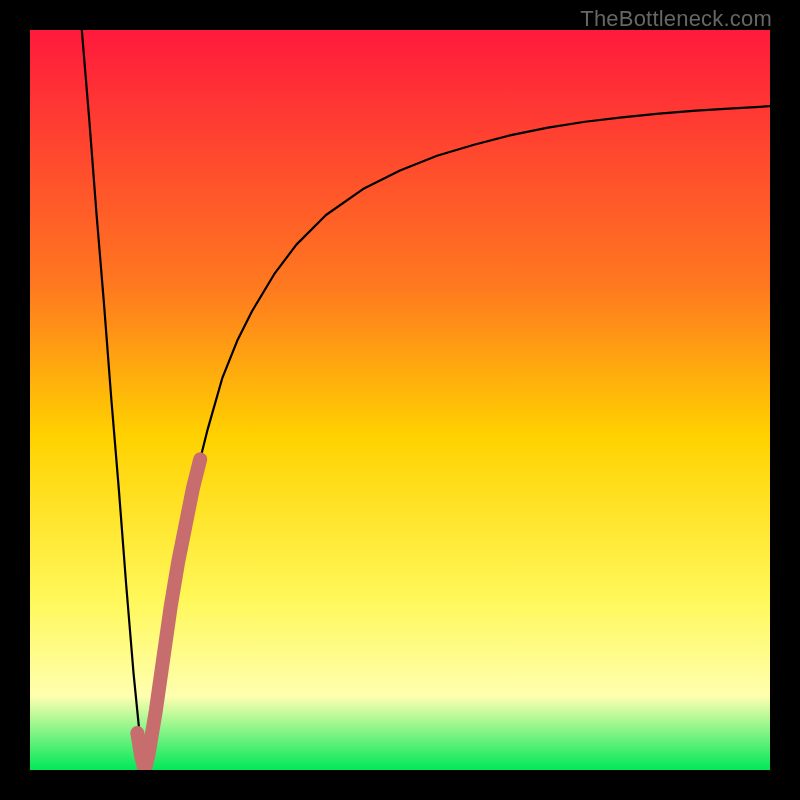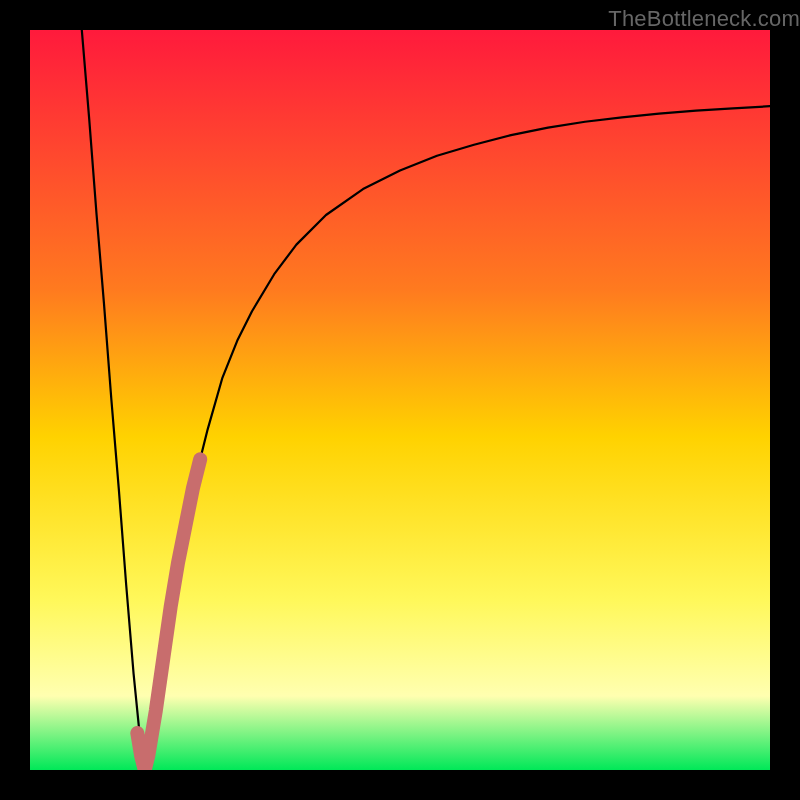--- a/index.html
+++ b/index.html
@@ -21,21 +21,21 @@
     position: absolute;
     left: 30px;
     top: 30px;
     width: 740px;
     height: 740px;
     overflow: hidden;
   }
   .watermark {
     position: absolute;
     top: 6px;
-    right: 0;
+    right: 28px;
     color: #666;
     font-size: 22px;
     font-weight: 500;
     letter-spacing: 0.2px;
     user-select: none;
   }
   svg {
     display: block;
   }
 </style>

